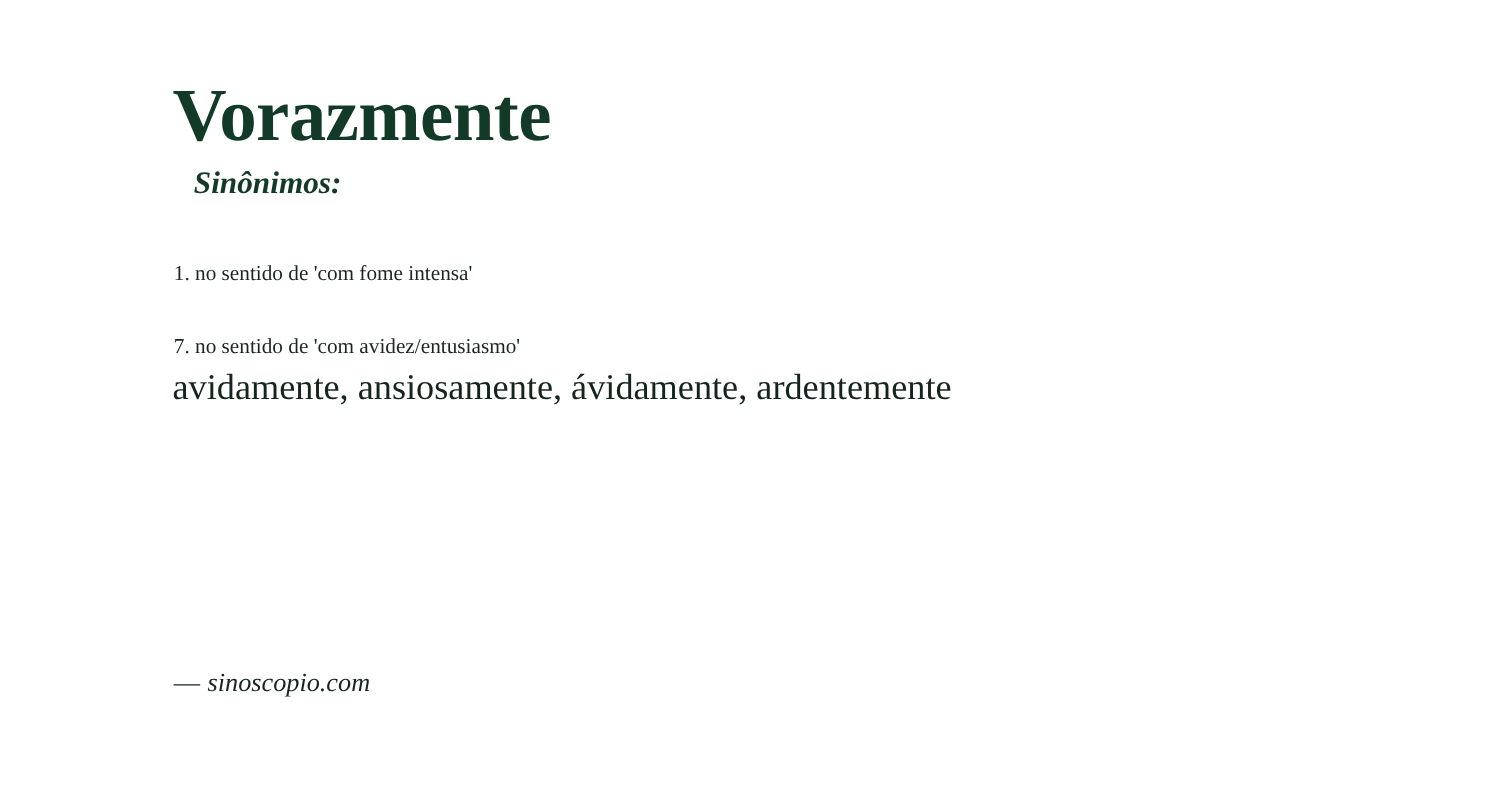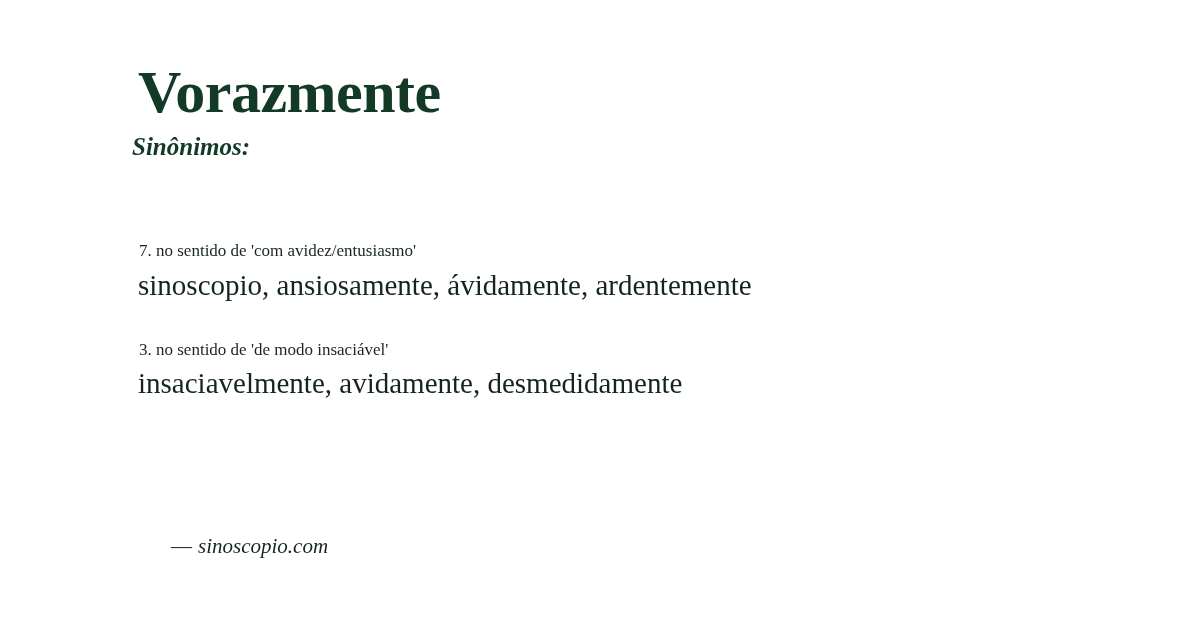--- a/index.html
+++ b/index.html
@@ -27,21 +27,21 @@
     margin: 0;
     font-family: "Liberation Serif", serif;
     font-weight: bold;
     font-size: 60px;
     line-height: 1.0;
     color: #133a27;
     letter-spacing: -0.5px;
   }
   .subtitle {
     position: absolute;
-    left: 132px;
+    left: 155px;
     top: 132px;
     margin: 0;
     font-family: "Liberation Serif", serif;
     font-weight: bold;
     font-style: italic;
     font-size: 25px;
     line-height: 1.2;
     color: #133a27;
   }
   .senses {
@@ -72,50 +72,46 @@
     white-space: nowrap;
   }
   .footer {
     position: absolute;
     left: 139px;
     top: 534px;
     font-family: "Liberation Serif", serif;
     font-style: italic;
     font-size: 21px;
     color: #16261e;
-    margin-left: 32px;
   }
   .footer .dash {
     font-style: normal;
     margin-right: 6px;
   }
 </style>
 </head>
 <body>
 
 <div class="page">
 
   <h1 class="word-title">Vorazmente</h1>
 
   <h2 class="subtitle">Sinônimos:</h2>
 
   <div class="senses">
 
     <div class="sense">
+      <div class="sense-label">1. no sentido de 'com fome intensa'</div>
     </div>
 
     <div class="sense">
       <div class="sense-label">7. no sentido de 'com avidez/entusiasmo'</div>
-      <div class="sense-synonyms">sinoscopio, ansiosamente, ávidamente, ardentemente</div>
+      <div class="sense-synonyms">avidamente, ansiosamente, ávidamente, ardentemente</div>
     </div>
 
-    <div class="sense">
-      <div class="sense-label">3. no sentido de 'de modo insaciável'</div>
-      <div class="sense-synonyms">insaciavelmente, avidamente, desmedidamente</div>
-    </div>
 
   </div>
 
   <div class="footer">
     <span class="dash">—</span><span>sinoscopio.com</span>
   </div>
 
 </div>
 
 </body></html>

